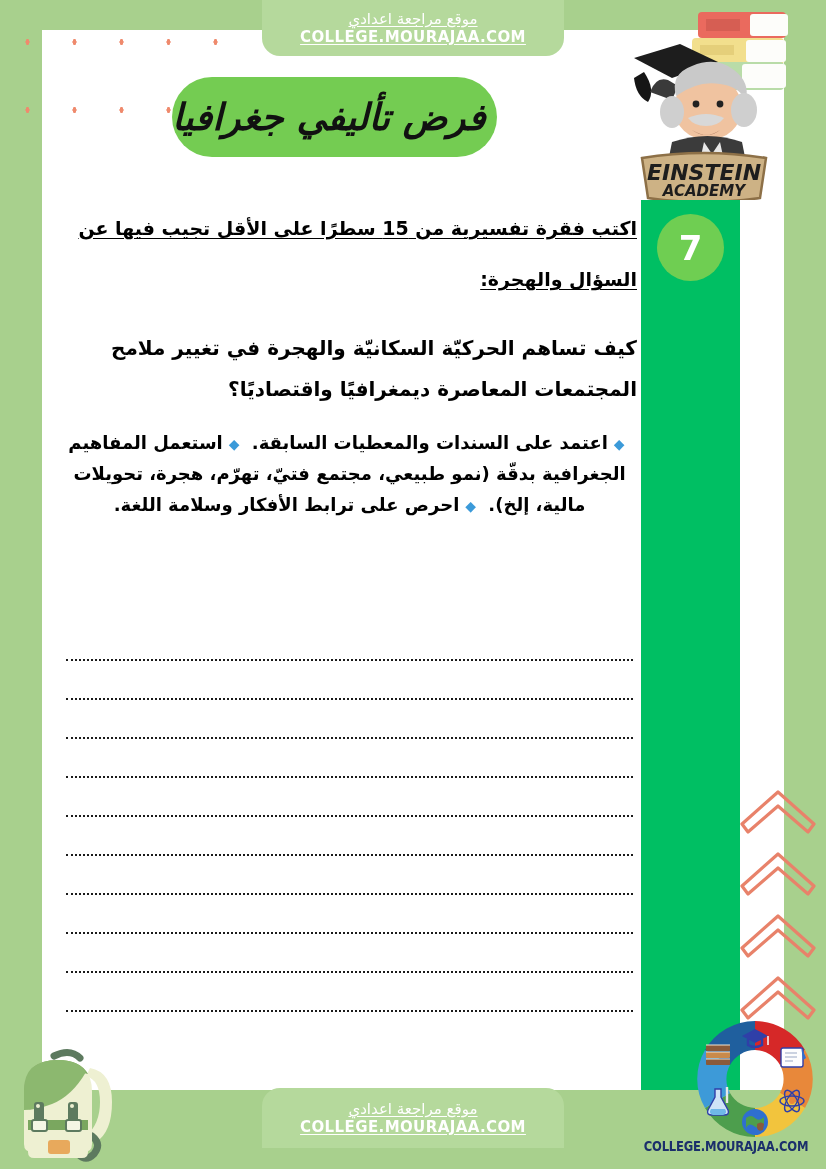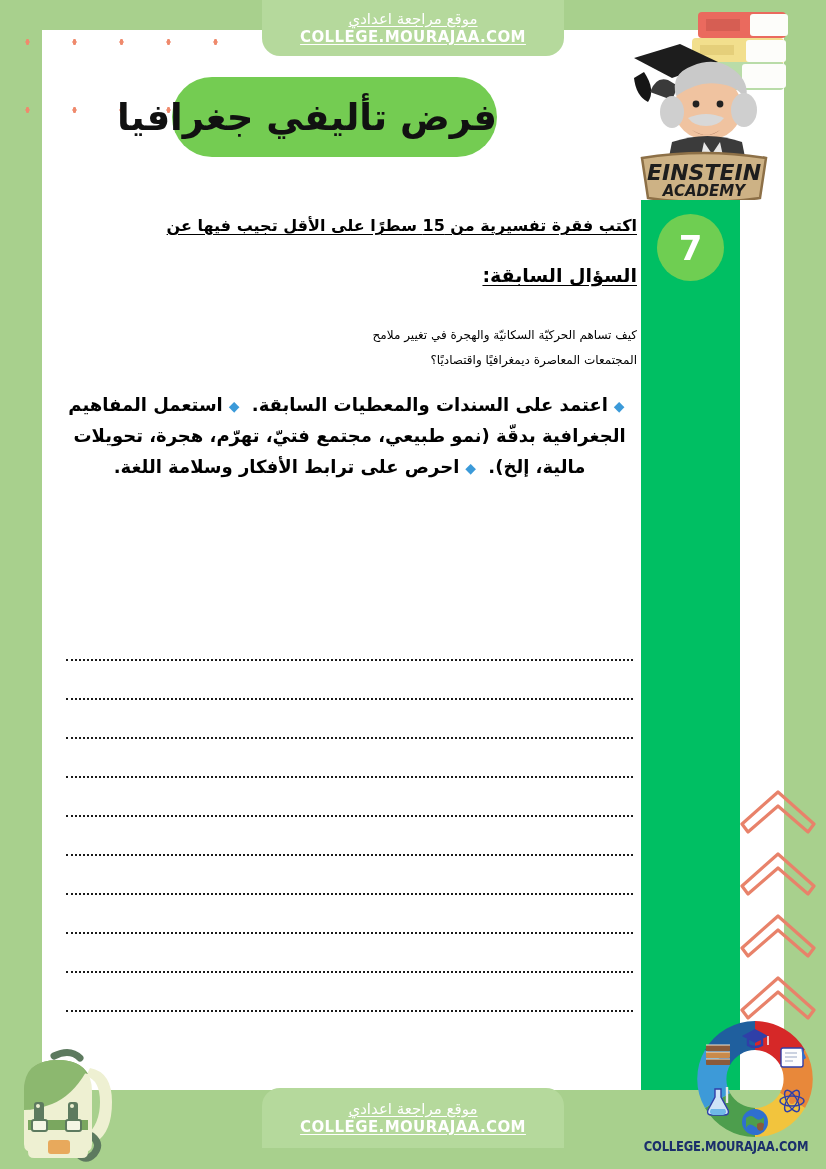--- a/index.html
+++ b/index.html
@@ -39,21 +39,21 @@
   }
   .banner-url{
     font-size:15px;font-weight:700;color:#ffffff;letter-spacing:.4px;
     text-decoration:underline;text-underline-offset:2px;line-height:1.1;
   }
 
   
   .title-pill{
     position:absolute;left:172px;top:77px;width:325px;height:80px;
     background:#74cc52;border-radius:40px;z-index:8;
-    display:flex;align-items:center;justify-content:flex-end;
+    display:flex;align-items:center;justify-content:flex-start;font-style:italic;
   }
   .title-pill span{
     font-size:37px;font-weight:700;color:#111111;direction:rtl;
     white-space:nowrap;letter-spacing:.5px;
   }
 
   
   .green-bar{
     position:absolute;left:641px;top:200px;width:99px;height:890px;
     background:#00bf63;z-index:3;
@@ -64,31 +64,31 @@
     display:flex;align-items:center;justify-content:center;
   }
   .num-badge span{font-size:34px;font-weight:700;color:#ffffff;}
 
   
   .content{
     position:absolute;left:62px;top:214px;width:575px;z-index:5;
     direction:rtl;text-align:right;color:#000;
   }
   .instruction{
-    font-size:16px;font-weight:700;line-height:1.55;
+    font-size:19px;font-weight:700;line-height:1.55;
     text-decoration:underline;text-underline-offset:3px;
     margin-bottom:22px;
   }
   .sub-line{
     font-size:19px;font-weight:700;line-height:1.5;
     text-decoration:underline;text-underline-offset:3px;
     margin:0 0 34px 0;
   }
   .question{
-    font-size:12px;font-weight:400;line-height:2.05;margin-bottom:18px;
+    font-size:20px;font-weight:700;line-height:2.05;margin-bottom:18px;
   }
   .guides{
     font-size:18px;font-weight:700;line-height:1.72;text-align:center;
   }
   .guides .bullet{color:#3b9ad9;font-size:14px;padding:0 6px;}
 
   
   .lines{position:absolute;left:66px;top:622px;width:567px;z-index:5;}
   .aline{
     height:37px;
@@ -183,21 +183,21 @@
     </svg>
   </div>
 
   <div class="green-bar"></div>
   <div class="num-badge">
     <span>7</span>
   </div>
 
   <div class="content">
     <div class="instruction">اكتب فقرة تفسيرية من 15 سطرًا على الأقل تجيب فيها عن</div>
-    <div class="sub-line">السؤال السابقة:</div>
+    <div class="sub-line">السؤال والهجرة:</div>
     <div class="question">
       <div>كيف تساهم الحركيّة السكانيّة والهجرة في تغيير ملامح</div>
       <div>المجتمعات المعاصرة ديمغرافيًا واقتصاديًا؟</div>
     </div>
     <div class="guides">
       <span class="bullet">◆</span><span>اعتمد على السندات والمعطيات السابقة.</span>
       <span class="bullet">◆</span><span>استعمل المفاهيم الجغرافية بدقّة (نمو طبيعي، مجتمع فتيّ، تهرّم، هجرة، تحويلات مالية، إلخ).</span>
       <span class="bullet">◆</span><span>احرص على ترابط الأفكار وسلامة اللغة.</span>
     </div>
   </div>

